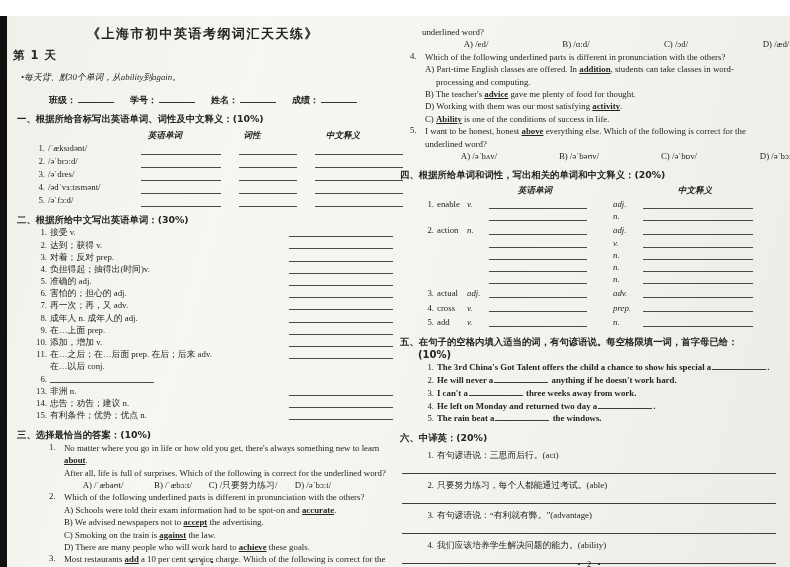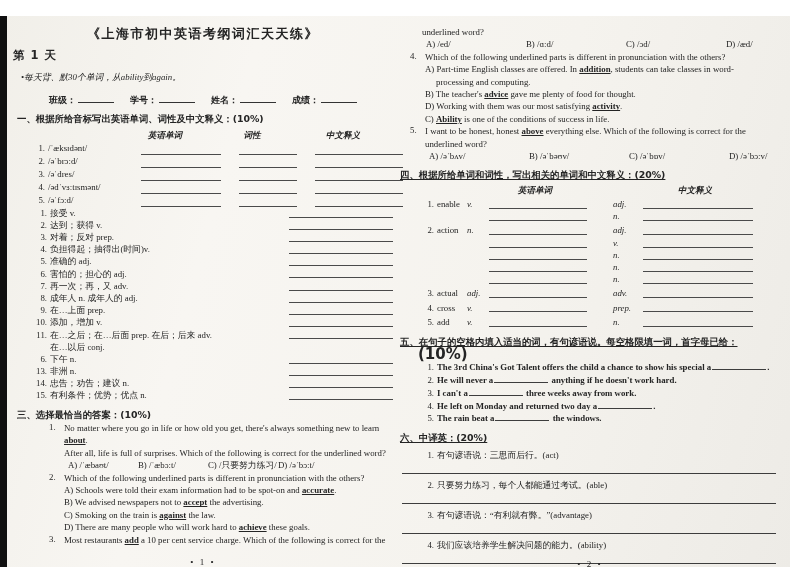--- a/index.html
+++ b/index.html
@@ -20,21 +20,21 @@
   .book-title{margin:9px 0 0 0;text-align:center;font-size:13px;font-weight:700;letter-spacing:1.5px;
     font-family:"DejaVu Sans","Liberation Sans",sans-serif;}
   .day-title{margin:5px 0 0 0;text-align:left;font-size:11.5px;font-weight:700;letter-spacing:1px;
     font-family:"DejaVu Sans","Liberation Sans",sans-serif;}
   .note{margin:9px 0 0 8px;font-style:italic;font-size:8.8px;}
   .form-line{display:flex;justify-content:center;gap:16px;margin-top:9px;font-weight:700;font-size:9px;}
   .fblank{display:inline-block;width:36px;height:9px;border-bottom:1px solid #333;margin-left:2px;}
 
   .sec-head{margin:7px 0 0 4px;font-size:9.4px;font-weight:700;
     font-family:"DejaVu Sans","Liberation Sans",sans-serif;}
-  .sh-r{margin-left:0;text-decoration:underline;}
+  .sh-r{margin-left:0;}
 
   
   .s1-colheads{display:flex;margin:4px 0 1px 0;font-weight:700;font-style:italic;font-size:8.6px;}
   .s1h-sp{flex:0 0 112px;}
   .s1h-1{flex:0 0 80px;text-align:center;}
   .s1h-g{flex:0 0 18px;}
   .s1h-2{flex:0 0 58px;text-align:center;}
   .s1h-3{flex:0 0 88px;text-align:center;}
   .s1-row{display:flex;align-items:flex-end;height:13px;}
   .s1-num{flex:0 0 16px;margin-left:16px;text-align:right;padding-right:3px;}
@@ -52,42 +52,42 @@
 
   
   .q{display:flex;padding-left:36px;}
   .qr{padding-left:10px;}
   .q-num{flex:0 0 15px;}
   .q-body{flex:1;}
   .q-line,.choice-line{line-height:12.4px;}
   .choice-line.cont{padding-left:11px;}
   .em{font-weight:700;text-decoration:underline;text-underline-offset:1px;}
   .choices-row{display:flex;line-height:12.4px;padding-left:4px;}
-  .choices-row .copt{flex:0 0 70px;}
+  .choices-row .copt{flex:0 0 70px;text-align:center;}
   .cr-r .copt{flex:0 0 100px;}
   .cont-line{margin:10px 0 0 22px;line-height:12.4px;}
   .cont-choices{margin-left:22px;}
 
   
   .s4-colheads{display:flex;margin:3px 0 1px 0;font-weight:700;font-style:italic;font-size:8.6px;}
   .s4h-sp1{flex:0 0 86px;}
   .s4h-1{flex:0 0 98px;text-align:center;}
   .s4h-sp2{flex:0 0 56px;}
   .s4h-2{flex:0 0 110px;text-align:center;}
   .s4-row{display:flex;align-items:flex-end;height:12.2px;}
   .s4-row.first{margin-top:2px;}
   .c-num{flex:0 0 14px;margin-left:20px;text-align:right;padding-right:3px;}
   .c-word{flex:0 0 30px;}
   .c-pos{flex:0 0 22px;font-style:italic;}
   .c-b1{flex:0 0 98px;margin-bottom:2px;}
   .c-pos2{flex:0 0 30px;margin-left:26px;font-style:italic;}
   .c-b2{flex:0 0 110px;margin-bottom:2px;}
 
   
-  .s5-head2{margin-left:18px;font-weight:700;font-size:15px;
+  .s5-head2{margin-left:18px;font-weight:700;font-size:10px;
     font-family:"DejaVu Sans","Liberation Sans",sans-serif;line-height:13px;}
   .s5-item{display:flex;align-items:flex-end;height:12.8px;}
   .s5-num{flex:0 0 14px;margin-left:20px;text-align:right;padding-right:3px;}
   .s5-body{flex:1;font-weight:bold;}
   .iblank{display:inline-block;width:54px;height:8px;border-bottom:1px solid #3d3d3d;margin:0 1px;}
 
   
   .s6-item{display:flex;margin-top:4px;line-height:12px;}
   .s6-num{flex:0 0 14px;margin-left:20px;text-align:right;padding-right:3px;}
   .s6-text{flex:1;}
@@ -154,20 +154,21 @@
         </div>
         <div class="s1-row">
           <span class="s1-num">5.</span>
           <span class="s1-ph">/əˈfɔːd/</span>
           <span class="s1-b1 blank"></span>
           <span class="s1-b2 blank"></span>
           <span class="s1-b3 blank"></span>
         </div>
       </div>
 
+    <h3 class="sec-head">二、根据所给中文写出英语单词：(30%)</h3>
     <div id="s2-items">
         <div class="s2-item">
           <span class="s2-num">1.</span>
           <span class="s2-text">接受 v.</span>
           <span class="s2-blank blank"></span>
         </div>
         <div class="s2-item">
           <span class="s2-num">2.</span>
           <span class="s2-text">达到；获得 v.</span>
           <span class="s2-blank blank"></span>
@@ -216,21 +217,20 @@
           <span class="s2-num">11.</span>
           <span class="s2-text">在…之后；在…后面 prep. 在后；后来 adv.</span>
           <span class="s2-blank blank"></span>
         </div>
         <div class="s2-item">
           <span class="s2-num"></span>
           <span class="s2-text">在…以后 conj.</span>
         </div>
         <div class="s2-item">
           <span class="s2-num">6.</span>
-          <span class="s2-text">下午 n.</span>
           <span class="s2-blank blank"></span>
         </div>
         <div class="s2-item">
           <span class="s2-num">13.</span>
           <span class="s2-text">非洲 n.</span>
           <span class="s2-blank blank"></span>
         </div>
         <div class="s2-item">
           <span class="s2-num">14.</span>
           <span class="s2-text">忠告；劝告；建议 n.</span>

